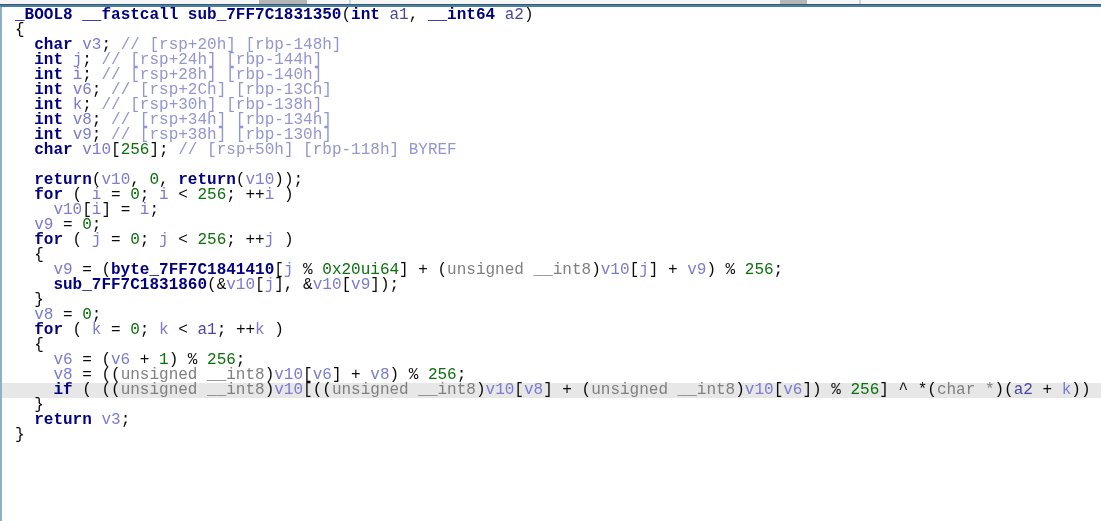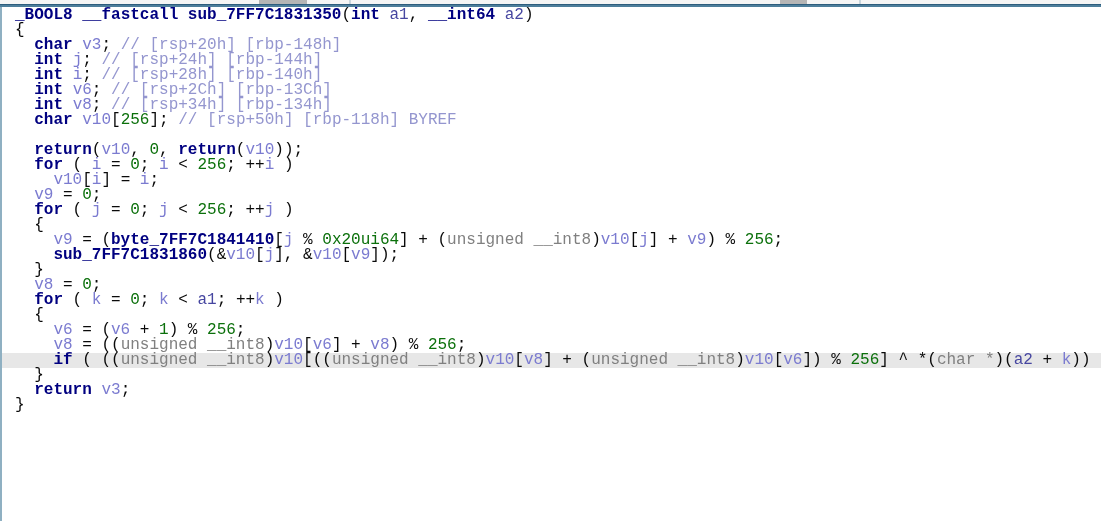--- a/index.html
+++ b/index.html
@@ -72,21 +72,23 @@
 </div>
 
 <div class="pane">
   <div class="code-area">
       <div class="line"><span class="tk-kw">_BOOL8</span><span class="tk-pl"> </span><span class="tk-kw">__fastcall</span><span class="tk-pl"> </span><span class="tk-fn">sub_7FF7C1831350</span><span class="tk-pl">(</span><span class="tk-kw">int</span><span class="tk-pl"> </span><span class="tk-arg">a1</span><span class="tk-pl">, </span><span class="tk-kw">__int64</span><span class="tk-pl"> </span><span class="tk-arg">a2</span><span class="tk-pl">)</span></div>
       <div class="line"><span class="tk-pl">{</span></div>
       <div class="line"><span class="tk-pl">  </span><span class="tk-kw">char</span><span class="tk-pl"> </span><span class="tk-var">v3</span><span class="tk-pl">; </span><span class="tk-cmt">// [rsp+20h] [rbp-148h]</span></div>
       <div class="line"><span class="tk-pl">  </span><span class="tk-kw">int</span><span class="tk-pl"> </span><span class="tk-var">j</span><span class="tk-pl">; </span><span class="tk-cmt">// [rsp+24h] [rbp-144h]</span></div>
       <div class="line"><span class="tk-pl">  </span><span class="tk-kw">int</span><span class="tk-pl"> </span><span class="tk-var">i</span><span class="tk-pl">; </span><span class="tk-cmt">// [rsp+28h] [rbp-140h]</span></div>
       <div class="line"><span class="tk-pl">  </span><span class="tk-kw">int</span><span class="tk-pl"> </span><span class="tk-var">v6</span><span class="tk-pl">; </span><span class="tk-cmt">// [rsp+2Ch] [rbp-13Ch]</span></div>
+      <div class="line"><span class="tk-pl">  </span><span class="tk-kw">int</span><span class="tk-pl"> </span><span class="tk-var">k</span><span class="tk-pl">; </span><span class="tk-cmt">// [rsp+30h] [rbp-138h]</span></div>
       <div class="line"><span class="tk-pl">  </span><span class="tk-kw">int</span><span class="tk-pl"> </span><span class="tk-var">v8</span><span class="tk-pl">; </span><span class="tk-cmt">// [rsp+34h] [rbp-134h]</span></div>
+      <div class="line"><span class="tk-pl">  </span><span class="tk-kw">int</span><span class="tk-pl"> </span><span class="tk-var">v9</span><span class="tk-pl">; </span><span class="tk-cmt">// [rsp+38h] [rbp-130h]</span></div>
       <div class="line"><span class="tk-pl">  </span><span class="tk-kw">char</span><span class="tk-pl"> </span><span class="tk-var">v10</span><span class="tk-pl">[</span><span class="tk-num">256</span><span class="tk-pl">]; </span><span class="tk-cmt">// [rsp+50h] [rbp-118h] BYREF</span></div>
       <div class="line"></div>
       <div class="line"><span class="tk-pl">  </span><span class="tk-fn">return</span><span class="tk-pl">(</span><span class="tk-var">v10</span><span class="tk-pl">, </span><span class="tk-num">0</span><span class="tk-pl">, </span><span class="tk-kw">return</span><span class="tk-pl">(</span><span class="tk-var">v10</span><span class="tk-pl">));</span></div>
       <div class="line"><span class="tk-pl">  </span><span class="tk-kw">for</span><span class="tk-pl"> ( </span><span class="tk-var">i</span><span class="tk-pl"> = </span><span class="tk-num">0</span><span class="tk-pl">; </span><span class="tk-var">i</span><span class="tk-pl"> &lt; </span><span class="tk-num">256</span><span class="tk-pl">; ++</span><span class="tk-var">i</span><span class="tk-pl"> )</span></div>
       <div class="line"><span class="tk-pl">    </span><span class="tk-var">v10</span><span class="tk-pl">[</span><span class="tk-var">i</span><span class="tk-pl">] = </span><span class="tk-var">i</span><span class="tk-pl">;</span></div>
       <div class="line"><span class="tk-pl">  </span><span class="tk-var">v9</span><span class="tk-pl"> = </span><span class="tk-num">0</span><span class="tk-pl">;</span></div>
       <div class="line"><span class="tk-pl">  </span><span class="tk-kw">for</span><span class="tk-pl"> ( </span><span class="tk-var">j</span><span class="tk-pl"> = </span><span class="tk-num">0</span><span class="tk-pl">; </span><span class="tk-var">j</span><span class="tk-pl"> &lt; </span><span class="tk-num">256</span><span class="tk-pl">; ++</span><span class="tk-var">j</span><span class="tk-pl"> )</span></div>
       <div class="line"><span class="tk-pl">  {</span></div>
       <div class="line"><span class="tk-pl">    </span><span class="tk-var">v9</span><span class="tk-pl"> = (</span><span class="tk-fn">byte_7FF7C1841410</span><span class="tk-pl">[</span><span class="tk-var">j</span><span class="tk-pl"> % </span><span class="tk-num">0x20ui64</span><span class="tk-pl">] + (</span><span class="tk-cast">unsigned __int8</span><span class="tk-pl">)</span><span class="tk-var">v10</span><span class="tk-pl">[</span><span class="tk-var">j</span><span class="tk-pl">] + </span><span class="tk-var">v9</span><span class="tk-pl">) % </span><span class="tk-num">256</span><span class="tk-pl">;</span></div>
       <div class="line"><span class="tk-pl">    </span><span class="tk-fn">sub_7FF7C1831860</span><span class="tk-pl">(&amp;</span><span class="tk-var">v10</span><span class="tk-pl">[</span><span class="tk-var">j</span><span class="tk-pl">], &amp;</span><span class="tk-var">v10</span><span class="tk-pl">[</span><span class="tk-var">v9</span><span class="tk-pl">]);</span></div>

